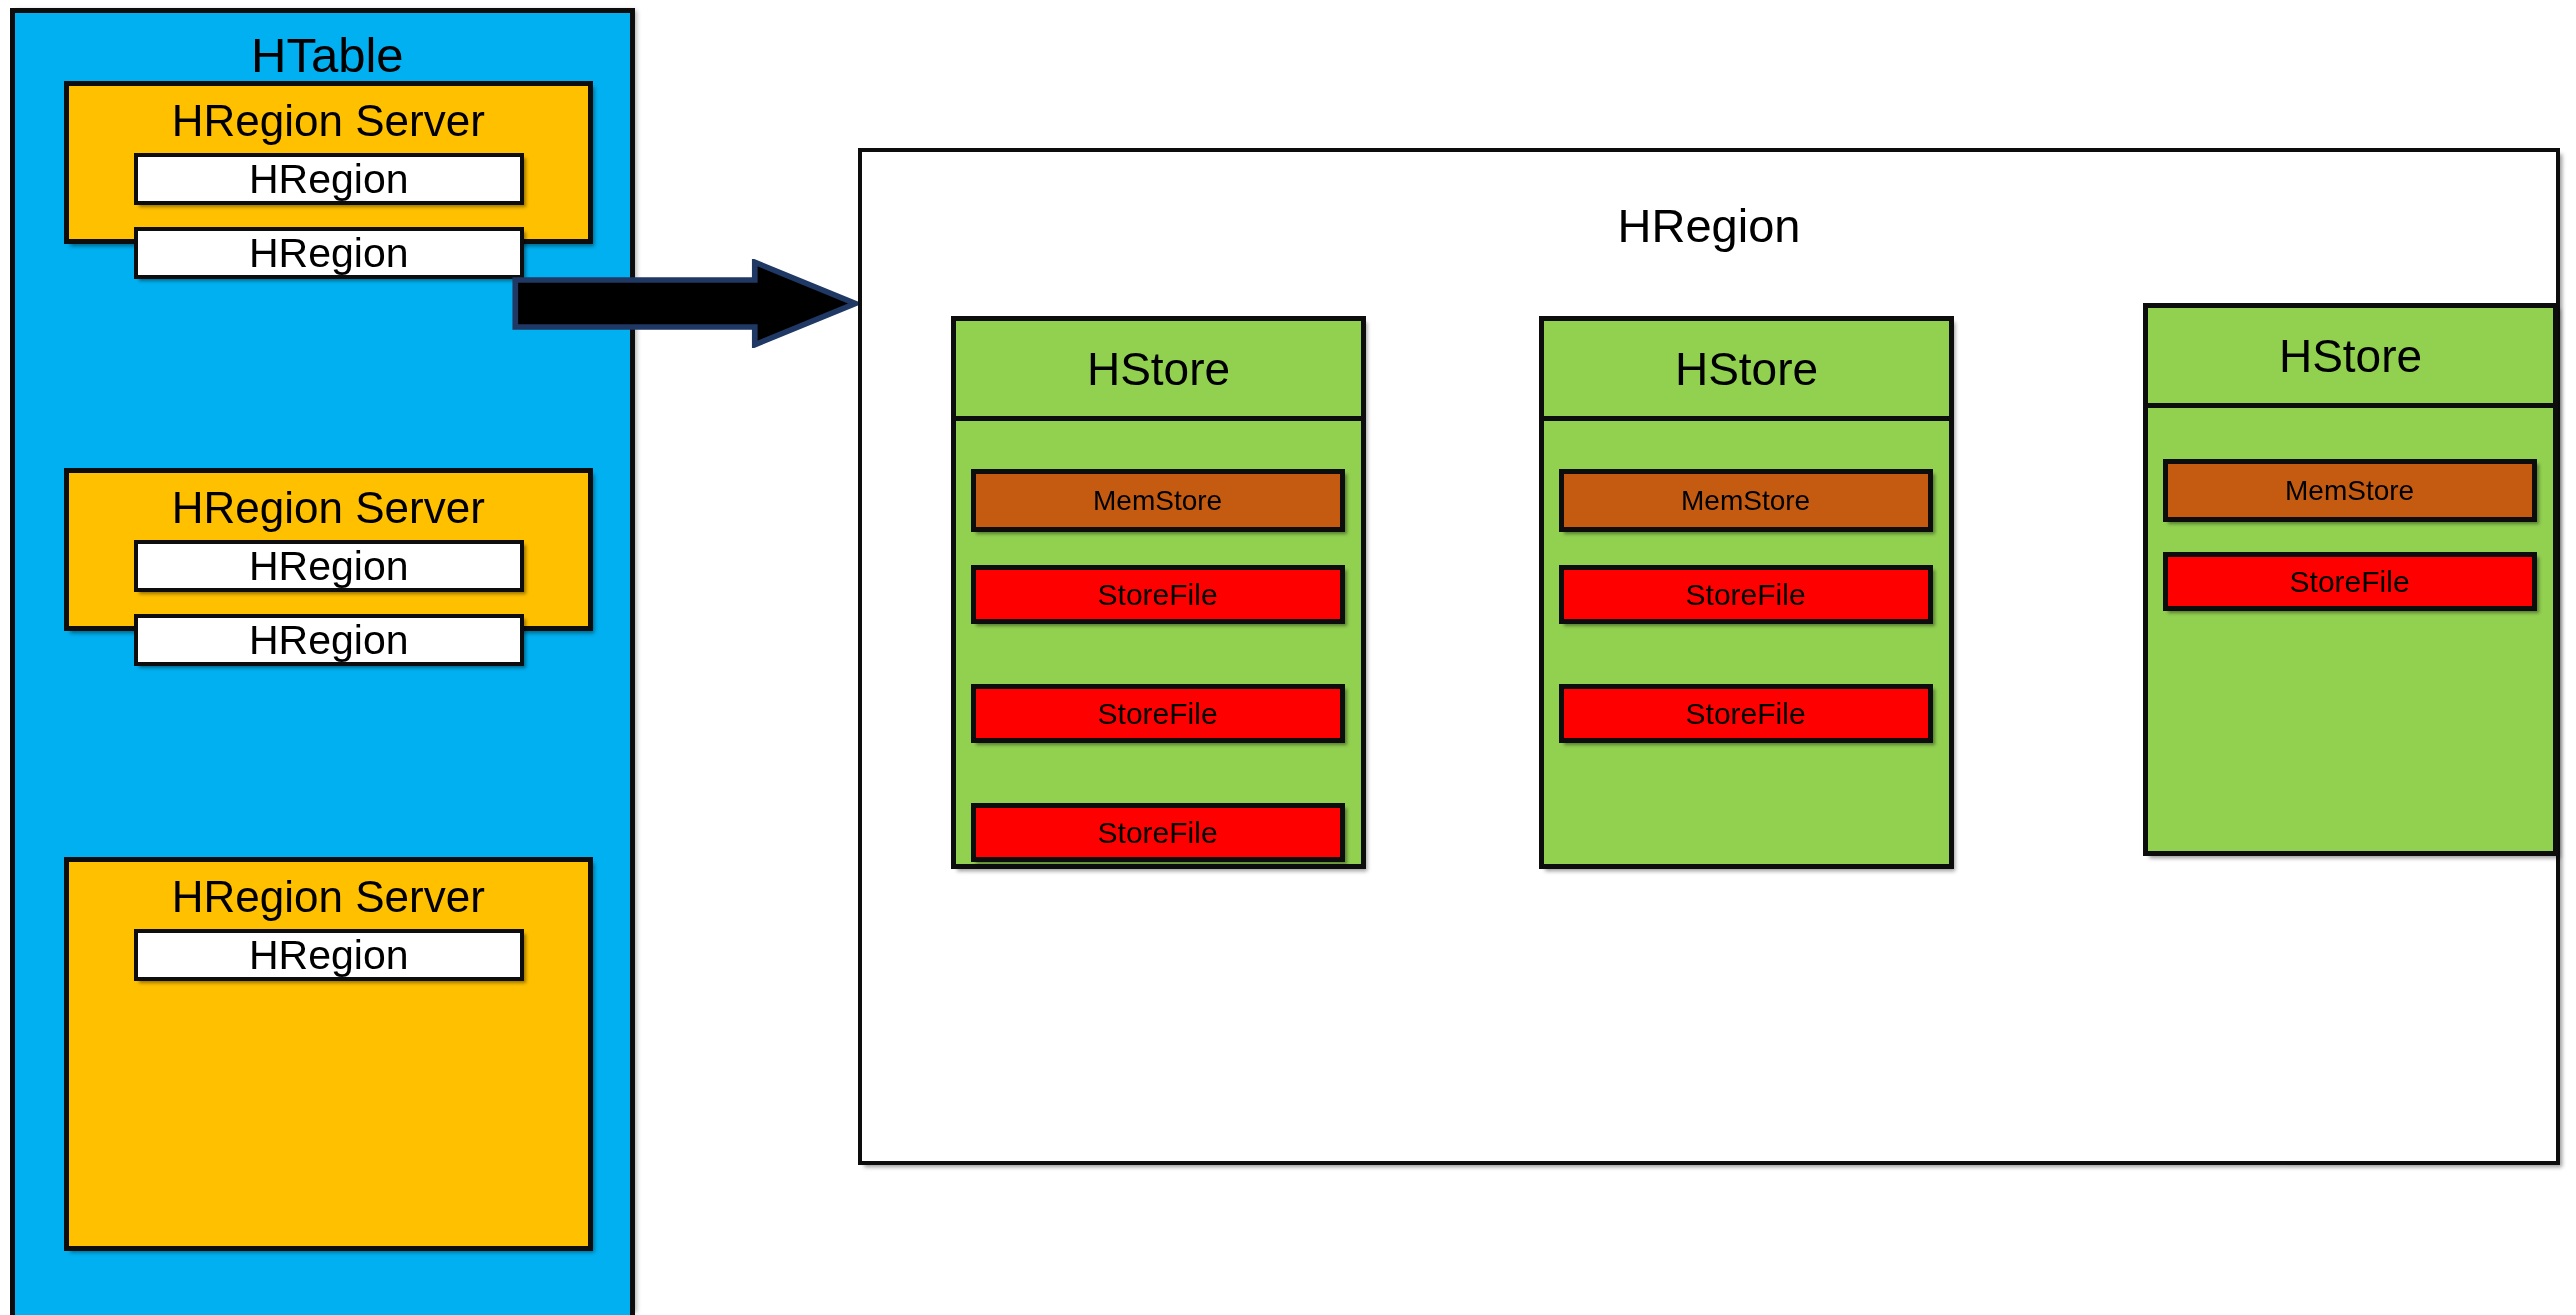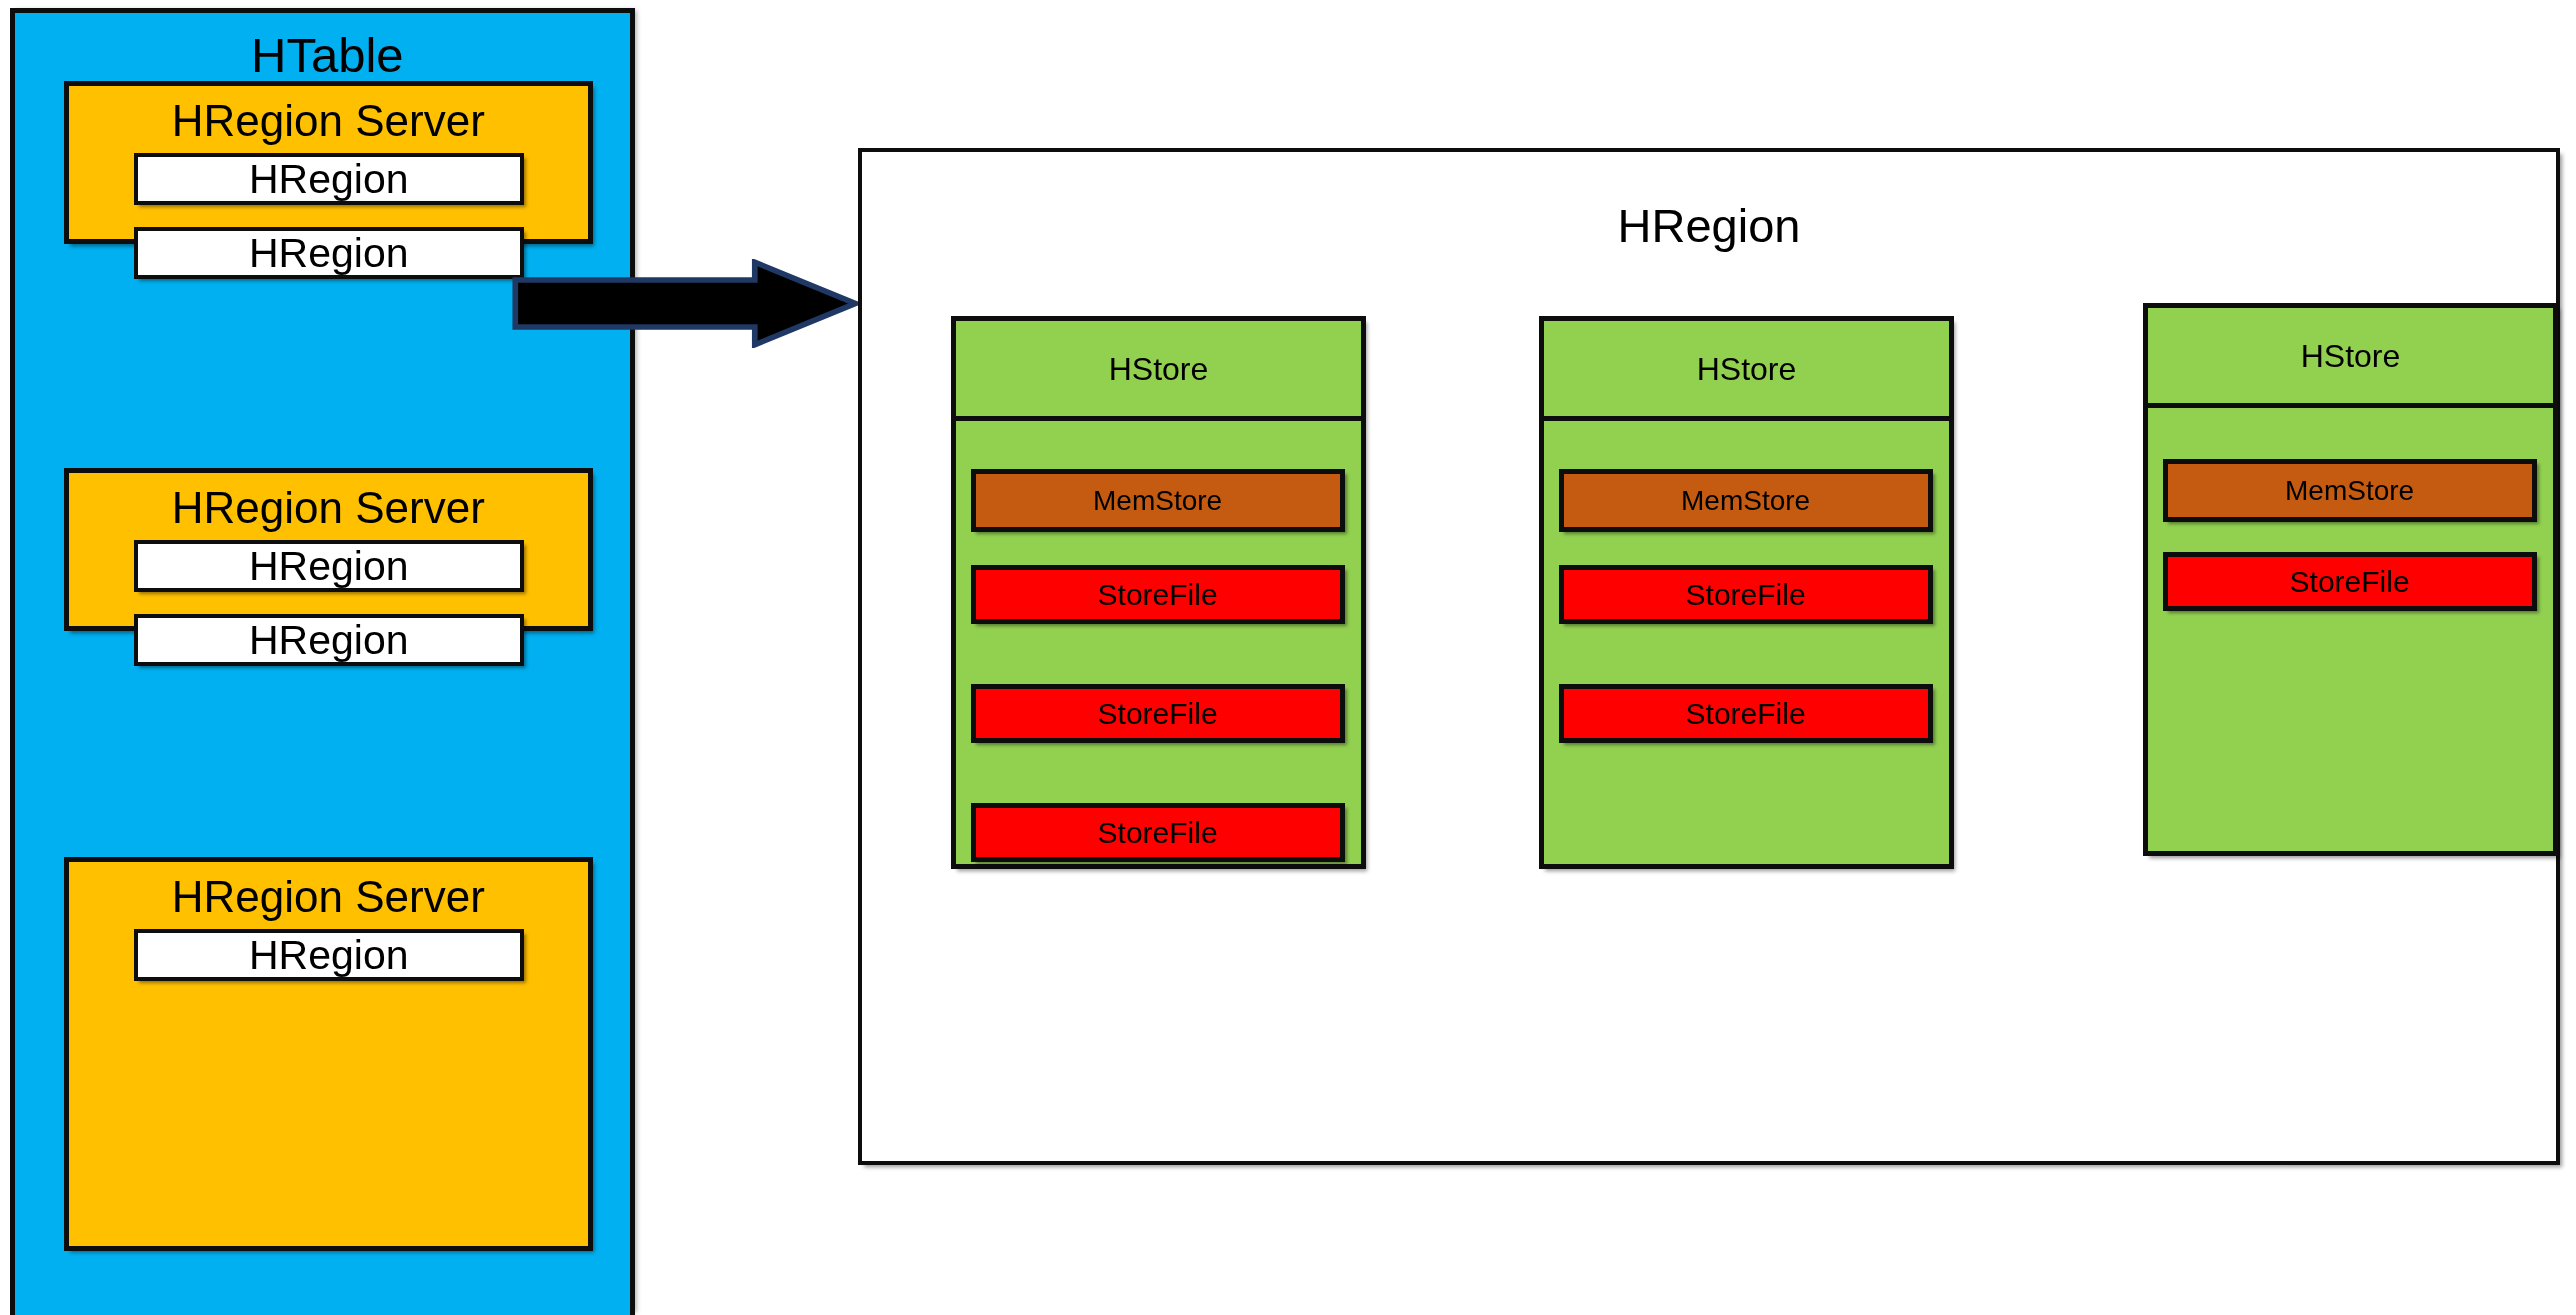--- a/index.html
+++ b/index.html
@@ -128,21 +128,21 @@
     position: absolute;
     left: 0;
     top: 0;
     width: 100%;
     height: 100px;
     box-sizing: border-box;
     border-bottom: 5.7px solid #0d0d0d;
     display: flex;
     align-items: center;
     justify-content: center;
-    font-size: 32px;
+    font-size: 46px;
     color: #000;
   }
 
   
   .memstore {
     position: absolute;
     box-sizing: border-box;
     background: #C55A11;
     border: 5.7px solid #0d0d0d;
     display: flex;

